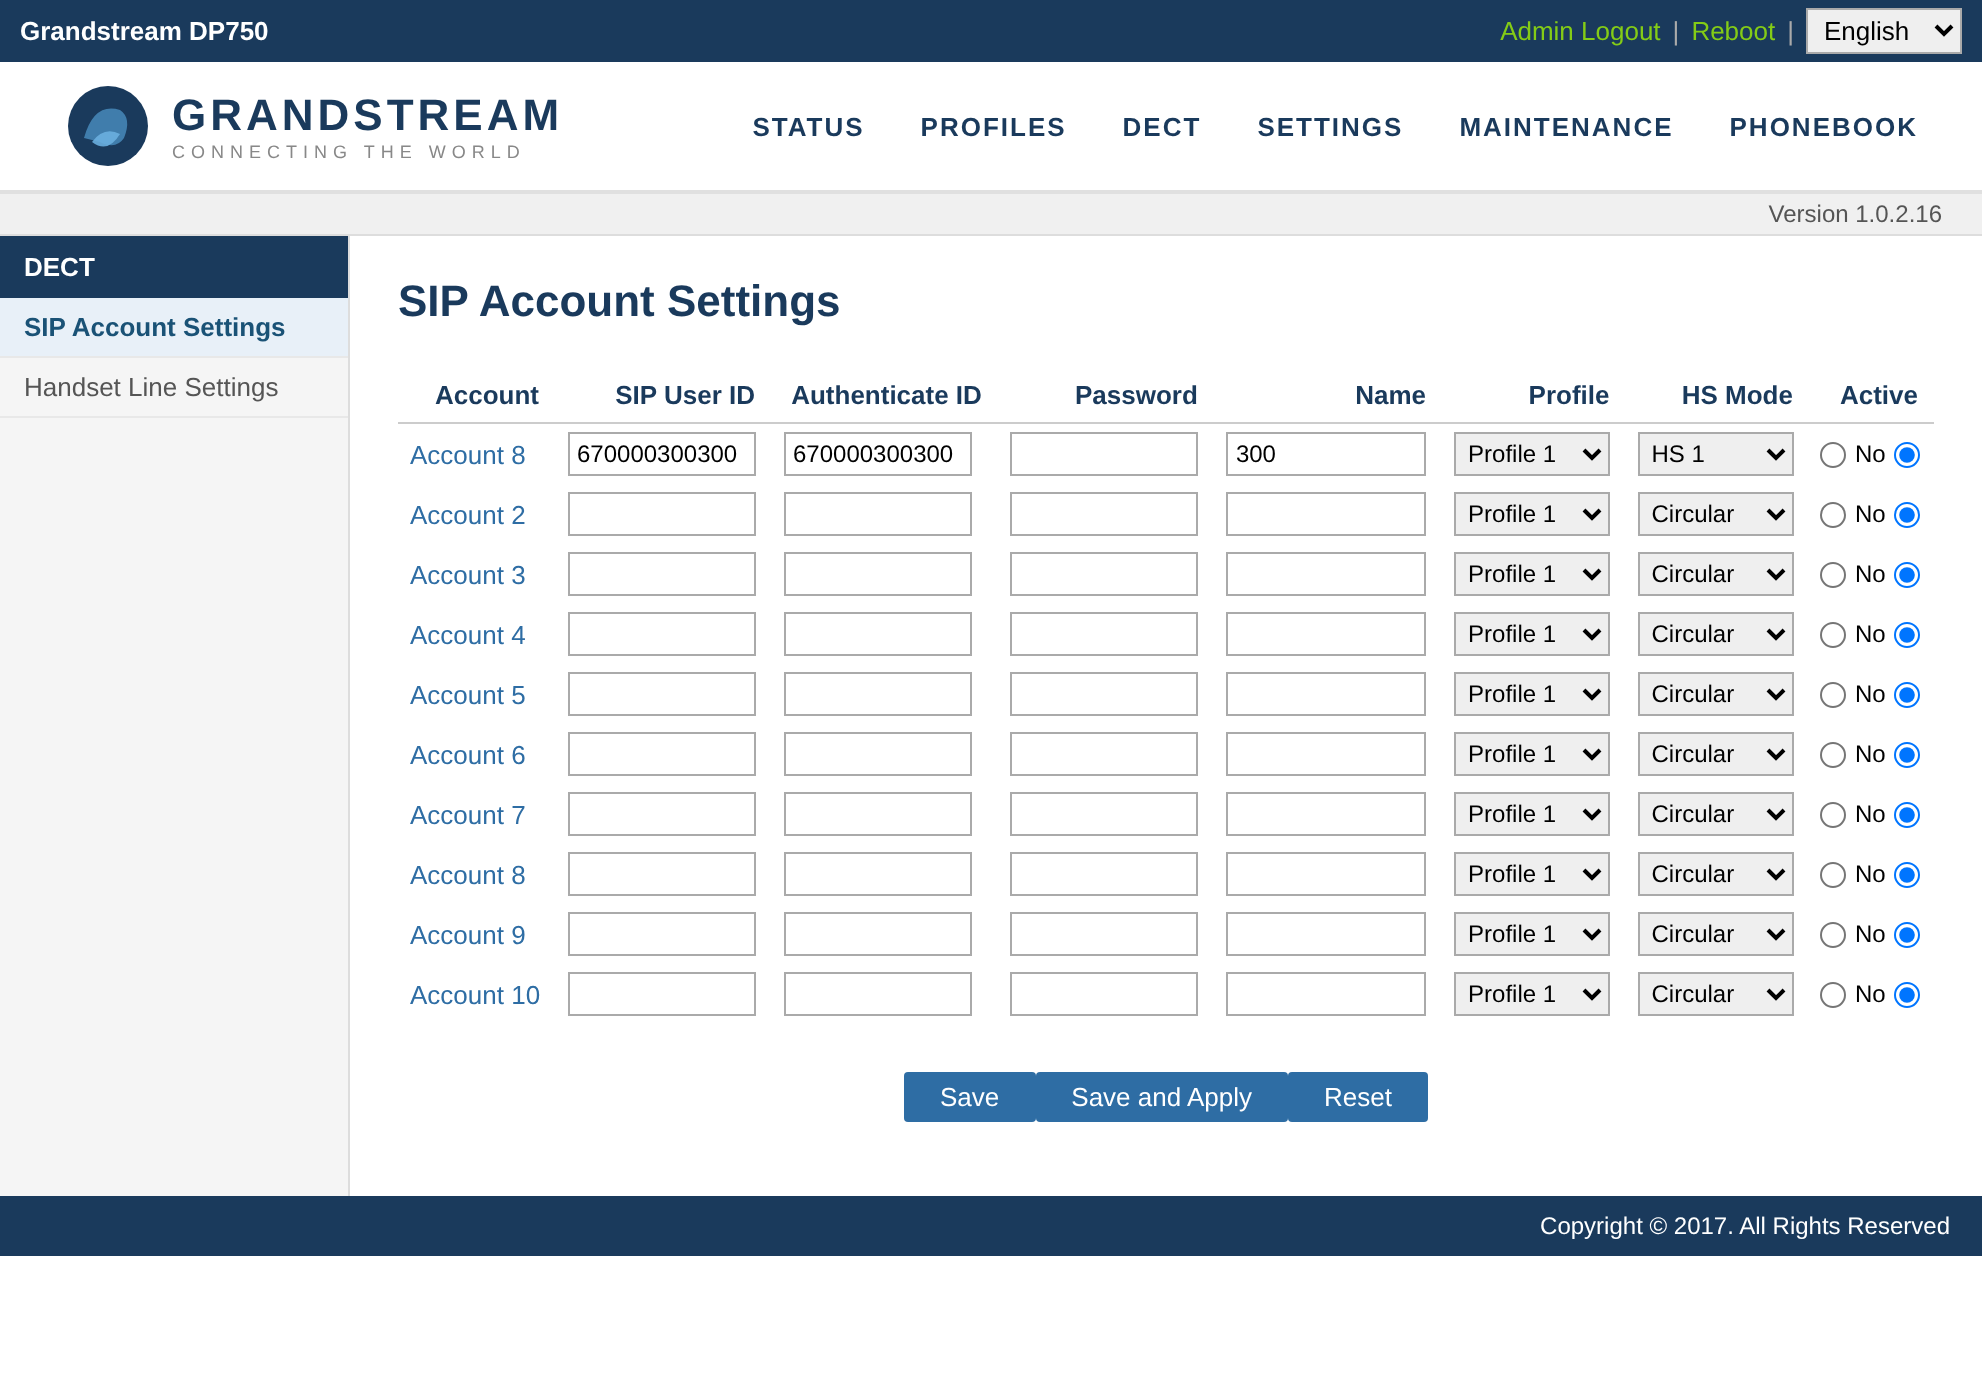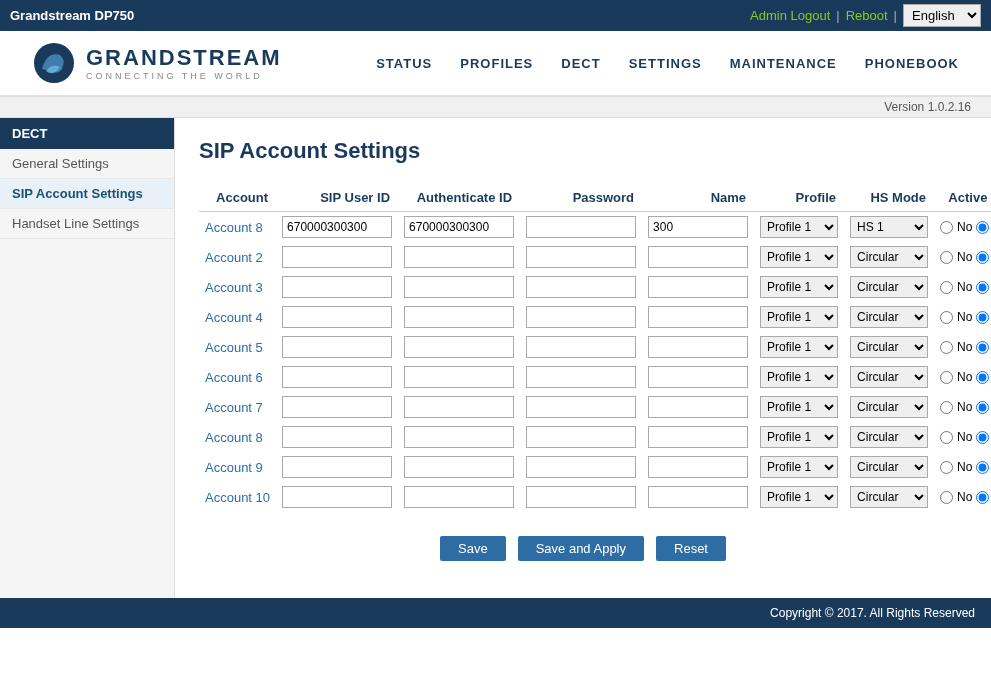--- a/index.html
+++ b/index.html
@@ -128,21 +128,21 @@
     .account-label {
       color: #2e6da4;
       font-size: 13px;
       white-space: nowrap;
       min-width: 70px;
     }
     .text-input {
       border: 1px solid #aaa;
       padding: 2px 4px;
       font-size: 12px;
-      width: 110px;
+      width: 94px;
       height: 22px;
     }
     .text-input-name {
       width: 100px;
     }
     .profile-select {
       border: 1px solid #aaa;
       font-size: 12px;
       padding: 1px 2px;
       height: 22px;
@@ -160,21 +160,21 @@
       align-items: center;
       gap: 4px;
       white-space: nowrap;
     }
     .radio-group label { font-size: 12px; }
 
     
     #button-row {
       margin-top: 24px;
       display: flex;
-      gap: 12px;
+      gap: 0;
       justify-content: center;
     }
     .btn {
       padding: 5px 18px;
       font-size: 13px;
       border: none;
       cursor: pointer;
       border-radius: 2px;
     }
     .btn-primary {
@@ -237,21 +237,20 @@
 </div>
 
 <div id="version-bar">
   <span>Version 1.0.2.16</span>
 </div>
 
 <div id="content-area">
 
   <div id="sidebar">
     <div class="sidebar-section-header">DECT</div>
-    <div class="sidebar-item">General Settings</div>
     <div class="sidebar-item active">SIP Account Settings</div>
     <div class="sidebar-item">Handset Line Settings</div>
   </div>
 
   <div id="main">
     <div id="page-title">SIP Account Settings</div>
 
     <table class="settings-table">
       <thead>
         <tr>

